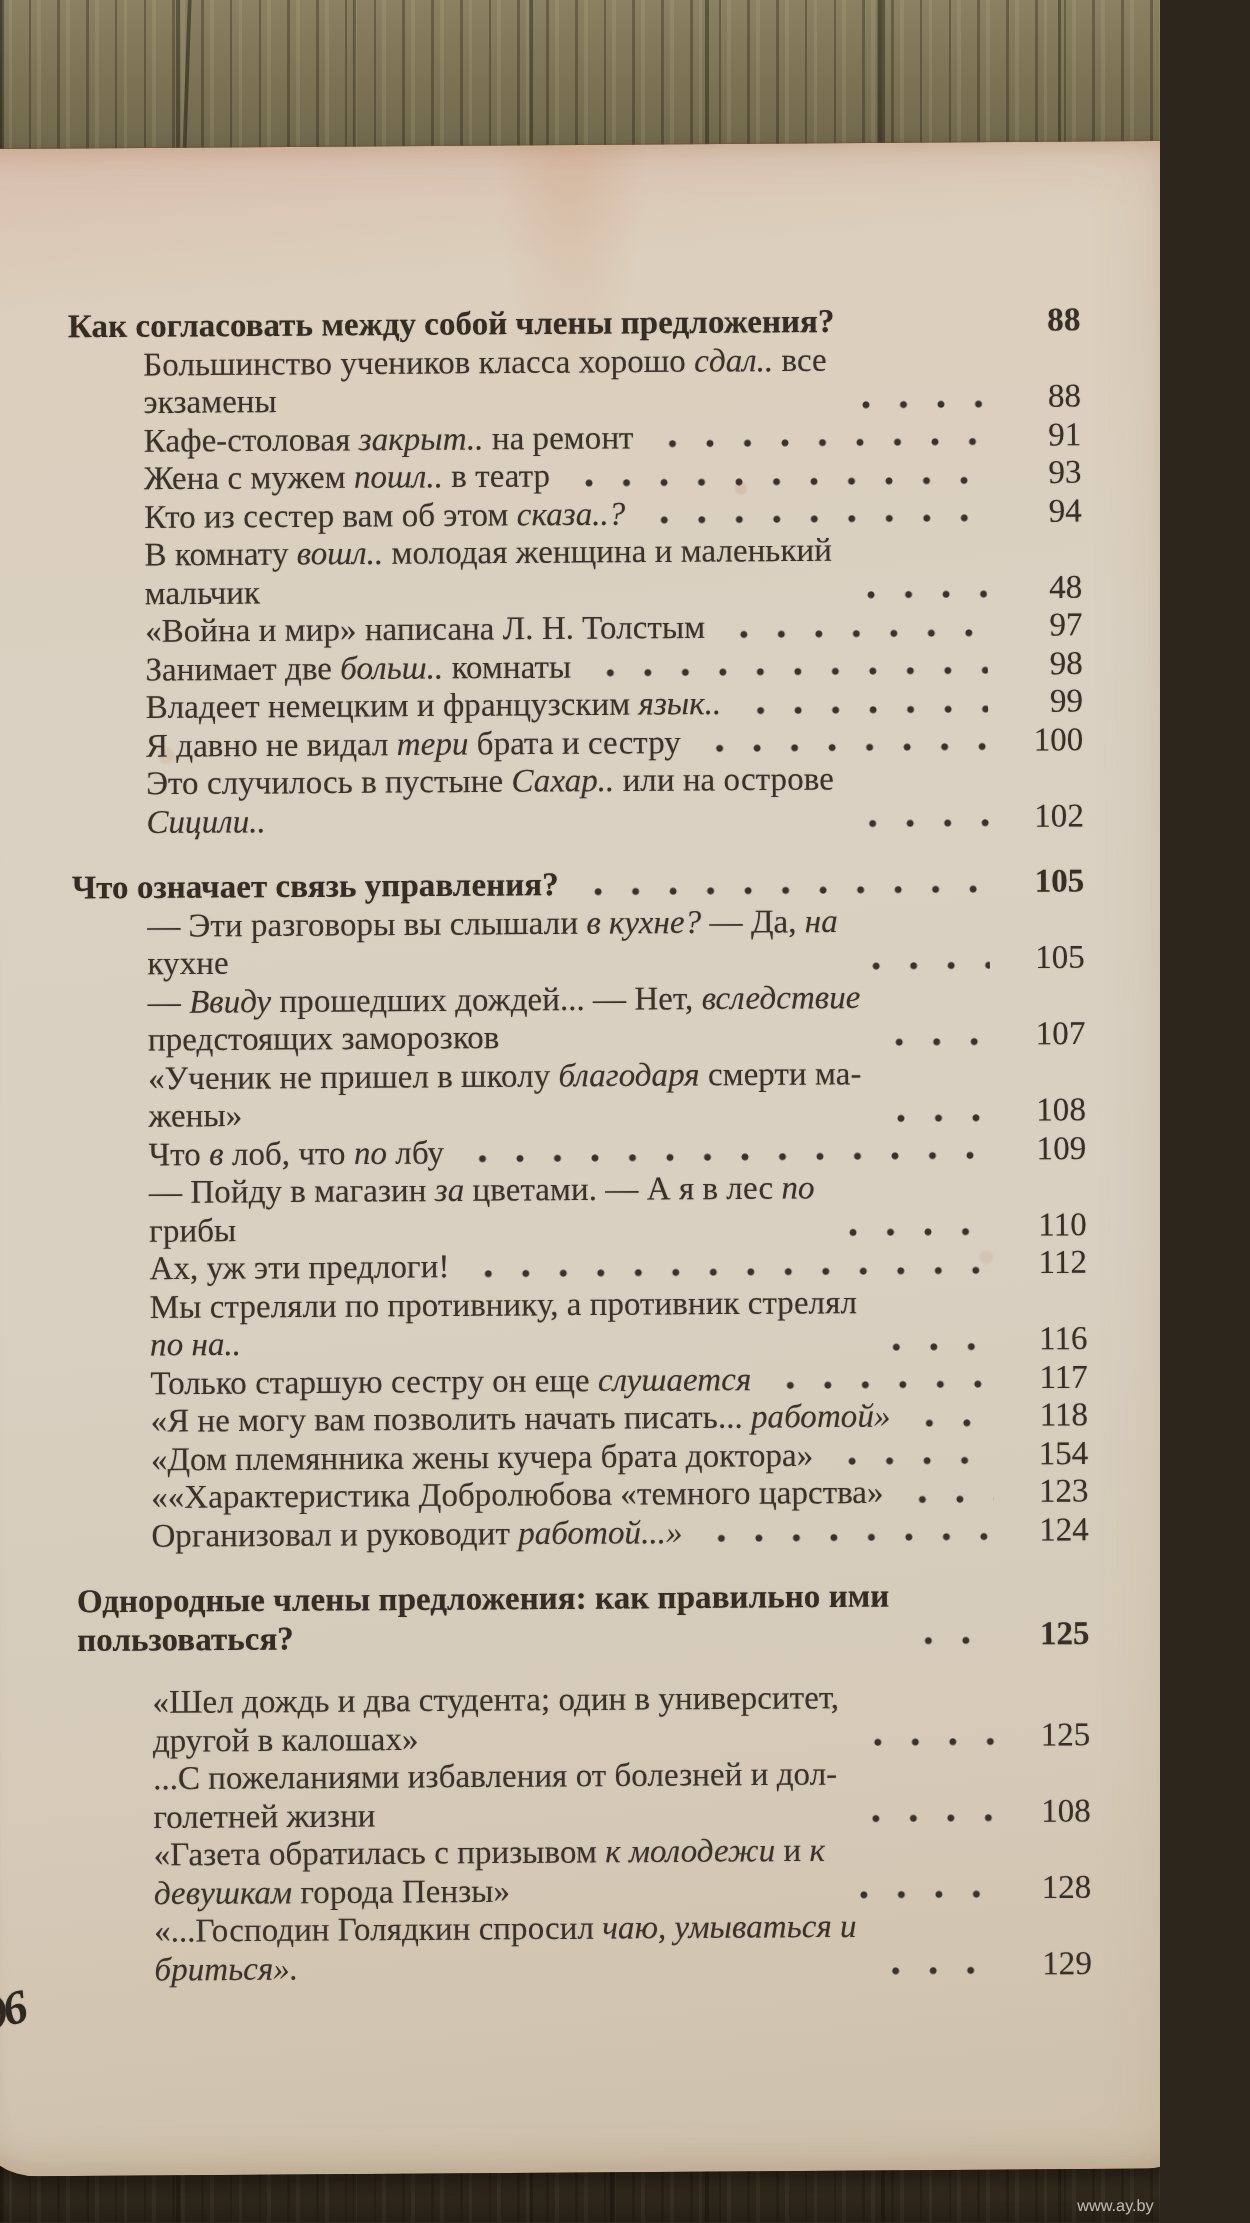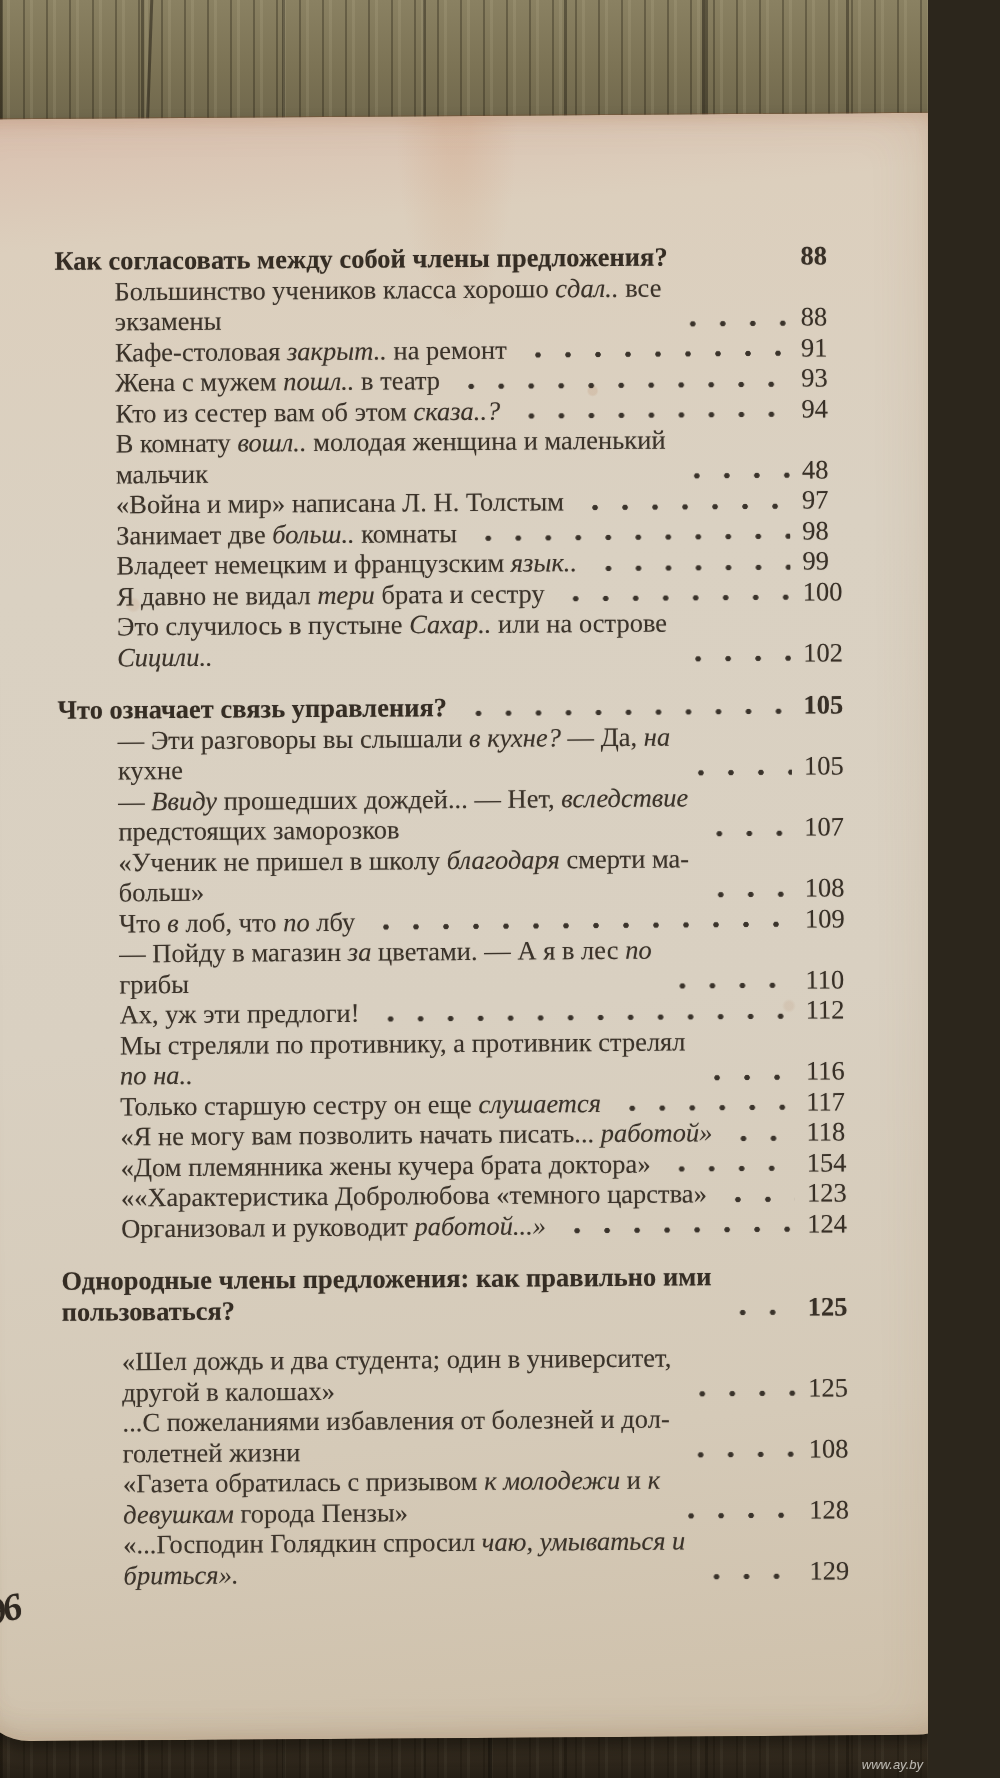--- a/index.html
+++ b/index.html
@@ -67,35 +67,35 @@
   .row.after-gap{margin-bottom:20px;}
   .leader{
     flex:1 1 18px;min-width:18px;height:9px;
     margin:0 12px 5px 16px;
     background-image:radial-gradient(circle, #3a332b 2.4px, rgba(58,51,43,0) 3.1px);
     background-size:30px 9px;
     background-repeat:repeat-x;
     background-position:0 50%;
   }
   .leader.none{background:none;}
-  .pg{width:64px;font-weight:normal;color:#383027;}
+  .pg{width:64px;text-align:right;font-weight:normal;color:#383027;}
   .row.heading .pg{font-weight:bold;}
   i{font-style:italic;}
   
   .edge-mark{
     position:absolute;left:0px;top:1468px;
     font-style:italic;font-weight:bold;font-size:38px;color:#2f2820;
     transform:rotate(-14deg);letter-spacing:-3px;
     text-shadow:0 0 1px rgba(47,40,32,.5);
   }
   
   .watermark{
     position:absolute;right:5px;bottom:6px;
     font-family:"Liberation Sans","DejaVu Sans",sans-serif;
-    font-size:13px;color:rgba(225,222,216,.8);font-style:italic;
+    font-size:13px;color:rgba(225,222,216,.8);
   }
 </style>
 </head>
 <body>
 
 <div class="scene">
   <div class="wood">
     <span class="wood-seam seam-a"></span>
     <span class="wood-seam seam-b"></span>
     <span class="wood-seam-bottom seam-c"></span>
@@ -169,21 +169,21 @@
           <div class="txt"><span>— Эти разговоры вы слышали </span><i>в кухне?</i><span> — Да, </span><i>на</i><br><span>кухне</span></div>
           <div class="leader"></div>
           <div class="pg">105</div>
         </div>
         <div class="row item">
           <div class="txt"><span>— </span><i>Ввиду</i><span> прошедших дождей... — Нет, </span><i>вследствие</i><br><span>предстоящих заморозков</span></div>
           <div class="leader"></div>
           <div class="pg">107</div>
         </div>
         <div class="row item">
-          <div class="txt"><span>«Ученик не пришел в школу </span><i>благодаря</i><span> смерти ма-</span><br><span>больш»</span></div>
+          <div class="txt"><span>«Ученик не пришел в школу </span><i>благодаря</i><span> смерти ма-</span><br><span>жены»</span></div>
           <div class="leader"></div>
           <div class="pg">108</div>
         </div>
         <div class="row item">
           <div class="txt"><span>Что </span><i>в</i><span> лоб, что </span><i>по</i><span> лбу</span></div>
           <div class="leader"></div>
           <div class="pg">109</div>
         </div>
         <div class="row item">
           <div class="txt"><span>— Пойду в магазин </span><i>за</i><span> цветами. — А я в лес </span><i>по</i><br><span>грибы</span></div>

